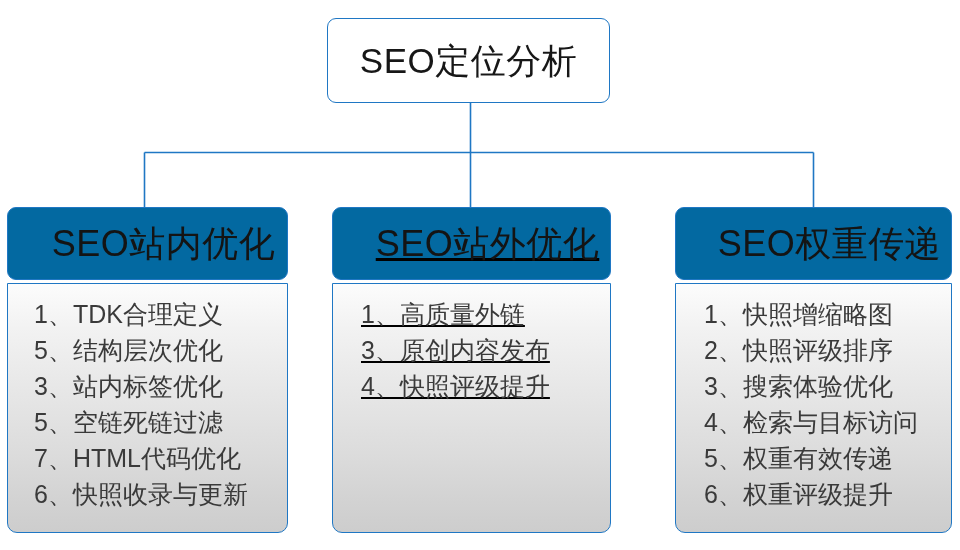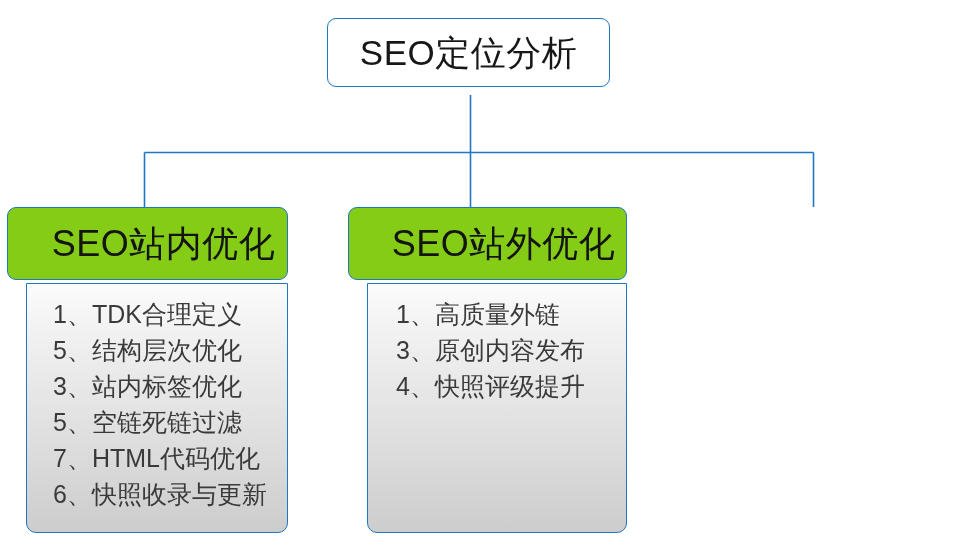--- a/index.html
+++ b/index.html
@@ -31,21 +31,21 @@
     height: 550px;
     pointer-events: none;
   }
 
   
   .root-box {
     position: absolute;
     left: 327px;
     top: 18px;
     width: 283px;
-    height: 69px;
+    height: 85px;
     box-sizing: border-box;
     background: #ffffff;
     border: 1.4px solid #1f77c4;
     border-radius: 9px;
     display: flex;
     align-items: center;
     justify-content: center;
   }
   .root-label {
     font-size: 35px;
@@ -56,21 +56,21 @@
   }
 
   
   .column {
     position: absolute;
     top: 207px;
   }
   .col-head {
     box-sizing: border-box;
     height: 73px;
-    background: #84cc16;
+    background: #0369a1;
     border: 1.4px solid #1f77c4;
     border-radius: 9px;
     display: flex;
     align-items: center;
     justify-content: center;
     padding-left: 32px;
   }
   .col-head-label {
     font-size: 36px;
     color: #141414;
@@ -87,21 +87,20 @@
     border-radius: 0 0 10px 10px;
     background: linear-gradient(to bottom,
         #fcfcfc 0%,
         #f2f2f2 18%,
         #e6e6e6 45%,
         #dcdcdc 68%,
         #d2d2d2 88%,
         #cdcdcd 100%);
     padding: 12px 0 0 0;
     overflow: hidden;
-    margin-left: 19px;
   }
 
   .item-list {
     list-style: none;
     margin: 0;
     padding: 0;
   }
   .item {
     font-size: 25px;
     color: #3a3a3a;
@@ -147,27 +146,42 @@
         <li class="item">1、TDK合理定义</li>
         <li class="item">5、结构层次优化</li>
         <li class="item">3、站内标签优化</li>
         <li class="item">5、空链死链过滤</li>
         <li class="item">7、HTML代码优化</li>
         <li class="item">6、快照收录与更新</li>
       </ul>
     </div>
   </div>
 
-  <div class="column col-2" style="left:348px; width:279px;">
+  <div class="column col-2" style="left:332px; width:279px;text-decoration:underline;">
     <div class="col-head">
       <span class="col-head-label">SEO站外优化</span>
     </div>
     <div class="col-body">
       <ul class="item-list">
         <li class="item">1、高质量外链</li>
         <li class="item">3、原创内容发布</li>
         <li class="item">4、快照评级提升</li>
       </ul>
     </div>
   </div>
 
+  <div class="column col-3" style="left:675px; width:277px;">
+    <div class="col-head">
+      <span class="col-head-label">SEO权重传递</span>
+    </div>
+    <div class="col-body">
+      <ul class="item-list">
+        <li class="item">1、快照增缩略图</li>
+        <li class="item">2、快照评级排序</li>
+        <li class="item">3、搜索体验优化</li>
+        <li class="item">4、检索与目标访问</li>
+        <li class="item">5、权重有效传递</li>
+        <li class="item">6、权重评级提升</li>
+      </ul>
+    </div>
+  </div>
 
 </div>
 
 </body></html>

